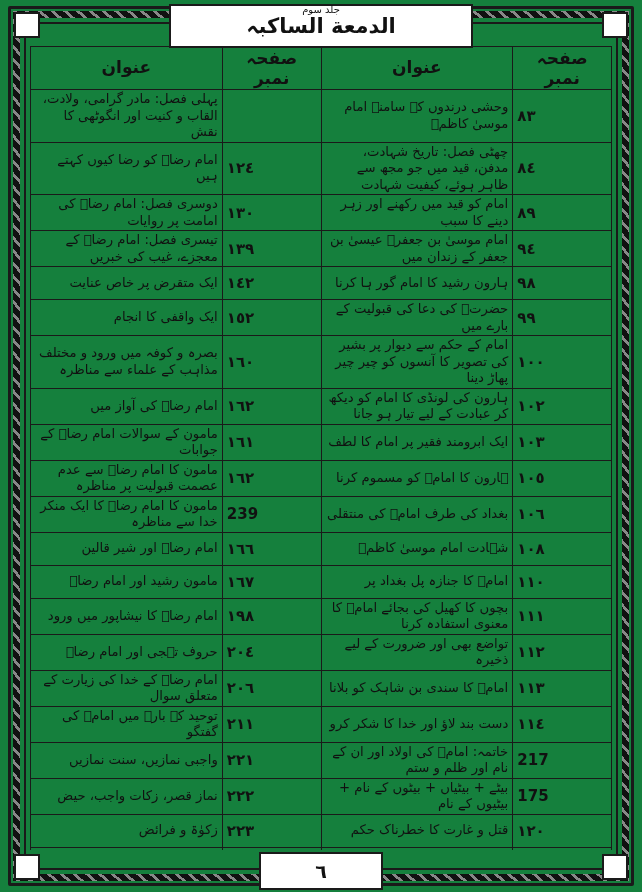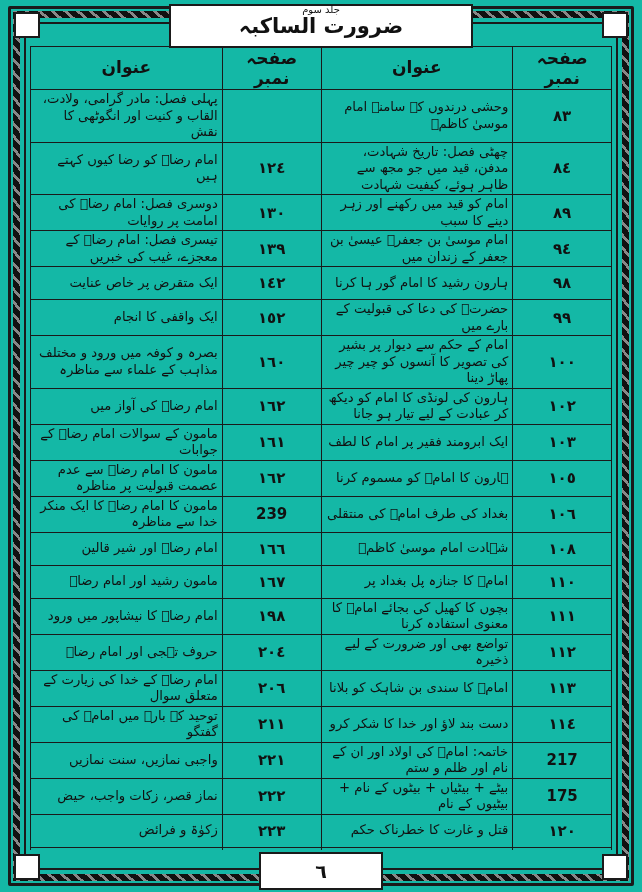--- a/index.html
+++ b/index.html
@@ -12,21 +12,21 @@
     height: 892px;
     font-family: "DejaVu Sans", sans-serif;
     color: #111;
     overflow: hidden;
   }
   .page {
     position: relative;
     width: 642px;
     height: 892px;
     box-sizing: border-box;
-    background: #14b8a6;
+    background: #15803d;
   }
   
   .frame-outer {
     position: absolute;
     left: 8px; top: 6px; right: 8px; bottom: 6px;
     border: 3px solid #1a1a1a;
     border-radius: 2px;
   }
   .frame-mid {
     position: absolute;
@@ -141,21 +141,21 @@
   .col-title {
     width: 33.5%;
     text-align: center;
     font-size: 13.2px;
     line-height: 1.25;
     direction: rtl;
     margin-top: 36px;
   }
   .col-page {
     width: 16.5%;
-    text-align: center;
+    text-align: left;
     font-size: 15px;
     font-weight: 600;
     direction: rtl;
   }
   td.col-title {
     text-align: right;
     padding-right: 6px;
   }
   tr.row { height: 33px; }
 </style>
@@ -168,21 +168,21 @@
   <div class="frame-outer"></div>
   <div class="frame-inner"></div>
 
   <div class="corner tl"></div>
   <div class="corner tr"></div>
   <div class="corner bl"></div>
   <div class="corner br"></div>
 
   <div class="title-banner">
     <span class="title-small">جلد سوم</span>
-    <span class="title-text">ضرورت الساکبہ</span>
+    <span class="title-text">الدمعة الساکبہ</span>
   </div>
 
   <div class="toc-wrap">
     <table class="toc">
       <thead>
         <tr>
           <th class="col-page">صفحہ نمبر</th>
           <th class="col-title">عنوان</th>
           <th class="col-page">صفحہ نمبر</th>
           <th class="col-title">عنوان</th>

